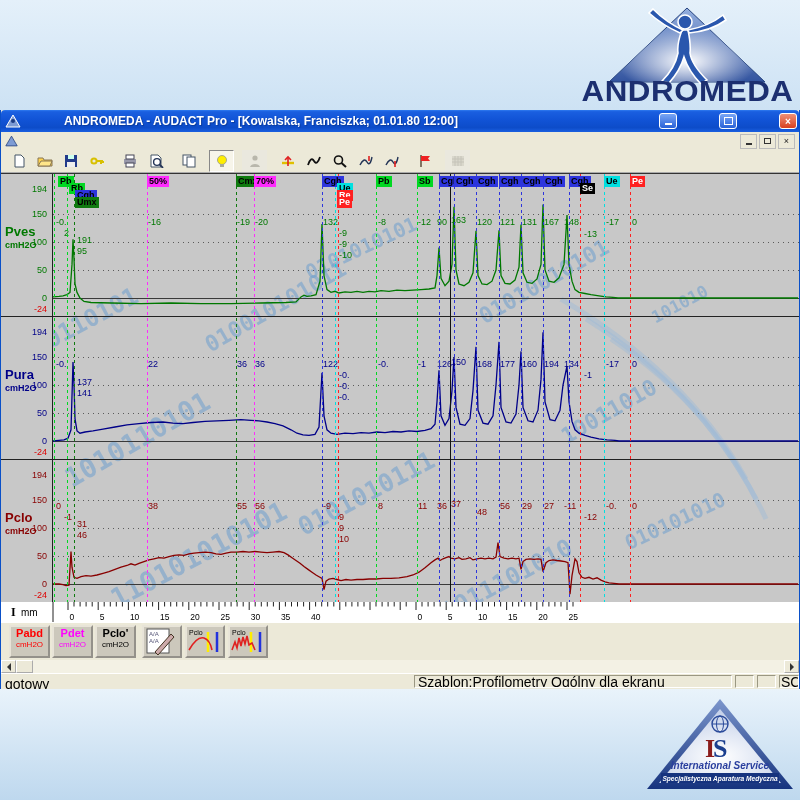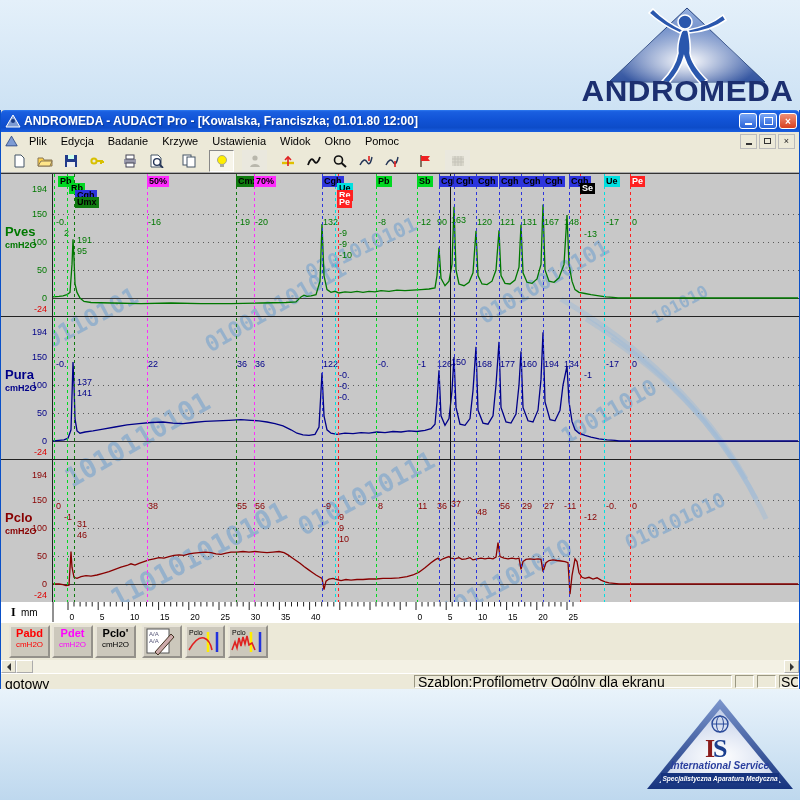--- a/index.html
+++ b/index.html
@@ -5,21 +5,21 @@
   html,body{margin:0;padding:0;}
   body{width:800px;height:800px;overflow:hidden;font-family:"Liberation Sans",sans-serif;background:#dcebf7;}
   #page{position:relative;width:800px;height:800px;}
 
   
   .top-strip{position:absolute;left:0;top:0;width:800px;height:110px;background:linear-gradient(180deg,#e4f0fa,#cde2f4);}
   .bottom-strip{position:absolute;left:0;top:689px;width:800px;height:111px;background:linear-gradient(180deg,#e9f3fb,#bed8ee);}
 
   
   #win{position:absolute;left:0;top:110px;width:800px;height:579px;background:#ece9d8;border-left:1px solid #0a50c8;border-right:1px solid #0a50c8;box-sizing:border-box;}
-  #titlebar{position:absolute;left:0;top:0;width:100%;height:22px;background:linear-gradient(180deg,#2f7bf0 0%,#1a5fe0 8%,#1153d6 45%,#0d4cc9 80%,#1a5fe0 100%);border-radius:4px 4px 0 0;display:flex;align-items:center;color:#fff;font-weight:bold;font-size:12px;}
+  #titlebar{position:absolute;left:0;top:0;width:100%;height:22px;background:linear-gradient(180deg,#2f7bf0 0%,#1a5fe0 8%,#1153d6 45%,#0d4cc9 80%,#1a5fe0 100%);border-radius:4px 4px 0 0;display:flex;align-items:center;color:#fff;font-weight:bold;font-size:12px;gap:40px;}
   #titlebar .ttl{flex:1;white-space:nowrap;overflow:hidden;text-shadow:1px 1px 1px #0a3a9a;}
   .capbtn{width:18px;height:16px;margin-right:2px;border-radius:3px;border:1px solid #fff;display:flex;align-items:center;justify-content:center;color:#fff;font-size:10px;font-weight:bold;box-sizing:border-box;}
   .capbtn.min,.capbtn.max{background:linear-gradient(180deg,#79a6f5,#2a62d8);}
   .capbtn.close{background:linear-gradient(180deg,#ef9177,#d8401f);}
   #menubar{position:absolute;left:0;top:22px;width:100%;height:18px;background:#ece9d8;border-bottom:1px solid #cfccba;display:flex;align-items:center;font-size:11px;}
   .menu-item{padding:1px 7px;color:#000;cursor:default;}
   .mdi-ctl{width:15px;height:13px;margin-right:2px;display:flex;align-items:center;justify-content:center;font-size:9px;color:#222;border:1px solid #bbb;background:#ece9d8;}
   #toolbar{position:absolute;left:0;top:40px;width:100%;height:23px;background:#ece9d8;border-bottom:1px solid #aaa;display:flex;align-items:center;padding-left:5px;box-sizing:border-box;}
   .tb-btn{width:23px;height:20px;display:flex;align-items:center;justify-content:center;background:#ece9d8;border:1px solid #ece9d8;margin-right:1px;}
   .tb-btn.pressed{background:#f7f5ea;border-color:#888 #fff #fff #888;border-style:solid;}
@@ -113,30 +113,20 @@
       <span class="capbtn max">
           <span style="border:1px solid #fff;width:7px;height:6px;display:block"></span>
         </span>
       <span class="capbtn close">×</span>
     </div>
 
     <div id="menubar">
       <svg width="13" height="12" style="margin:0 4px" viewBox="0 0 16 14">
         <polygon points="8,1 15,13 1,13" fill="#7d9bd4" stroke="#26447f" stroke-width="1"></polygon>
       </svg>
-      <span id="menu-items" style="display:flex">
-          <span class="menu-item">Plik</span>
-          <span class="menu-item">Edycja</span>
-          <span class="menu-item">Badanie</span>
-          <span class="menu-item">Krzywe</span>
-          <span class="menu-item">Ustawienia</span>
-          <span class="menu-item">Widok</span>
-          <span class="menu-item">Okno</span>
-          <span class="menu-item">Pomoc</span>
-        </span>
       <span style="flex:1"></span>
       <span class="mdi-ctl">
           <span style="border-bottom:2px solid #333;width:6px;margin-top:5px"></span>
         </span>
       <span class="mdi-ctl">
           <span style="border:1px solid #333;width:5px;height:4px;display:block"></span>
         </span>
       <span class="mdi-ctl" style="margin-right:4px">×</span>
     </div>
 

